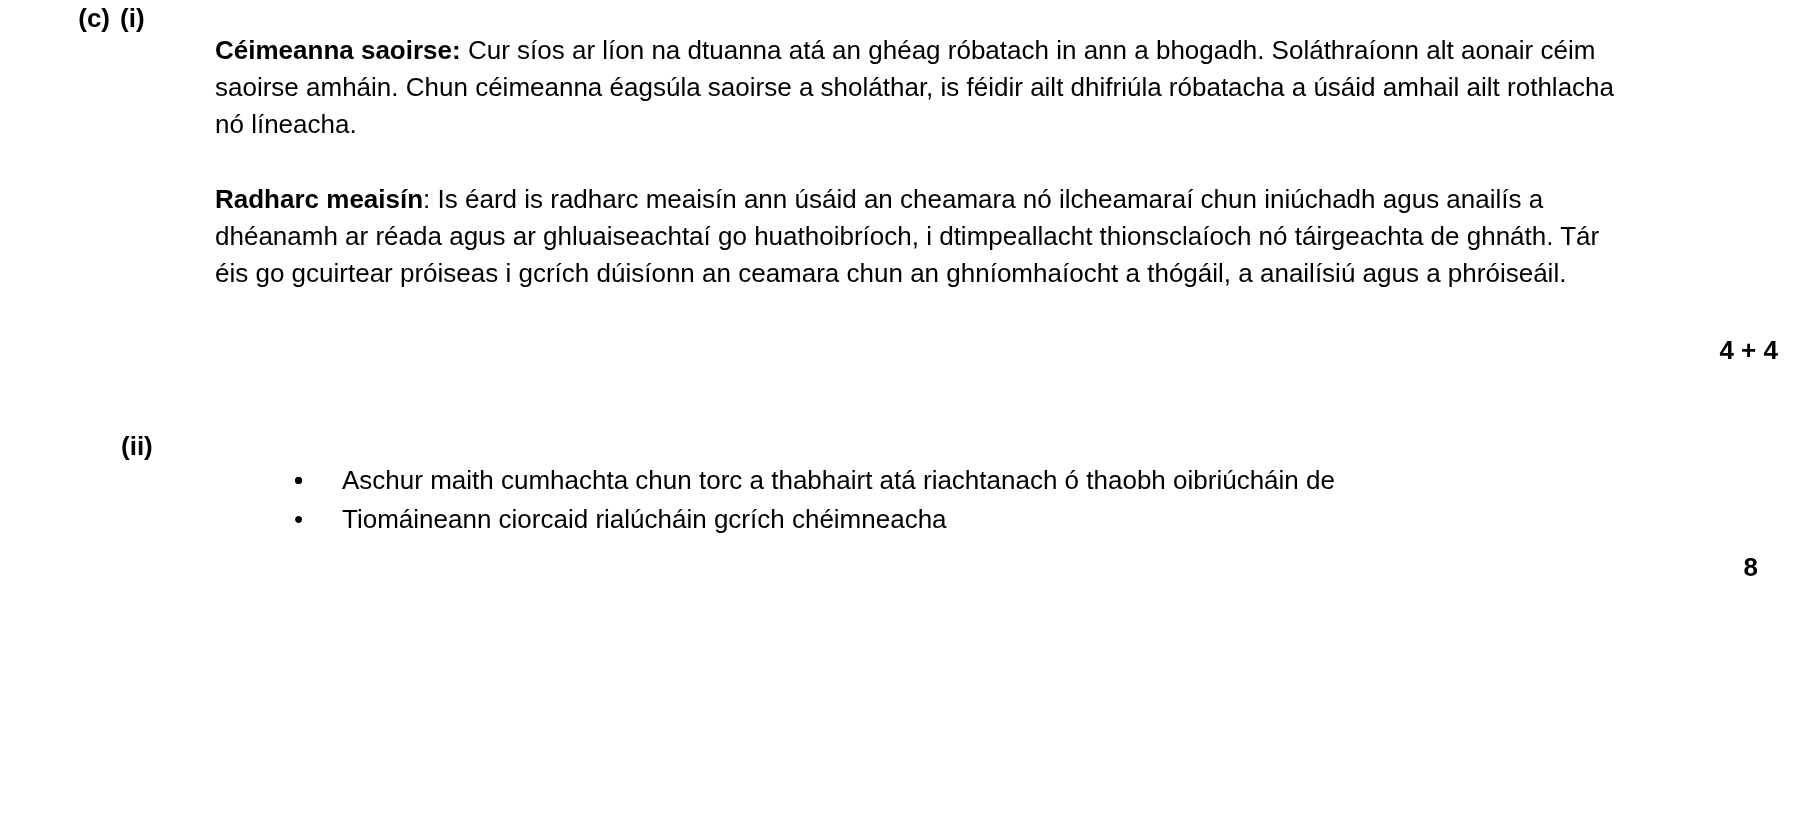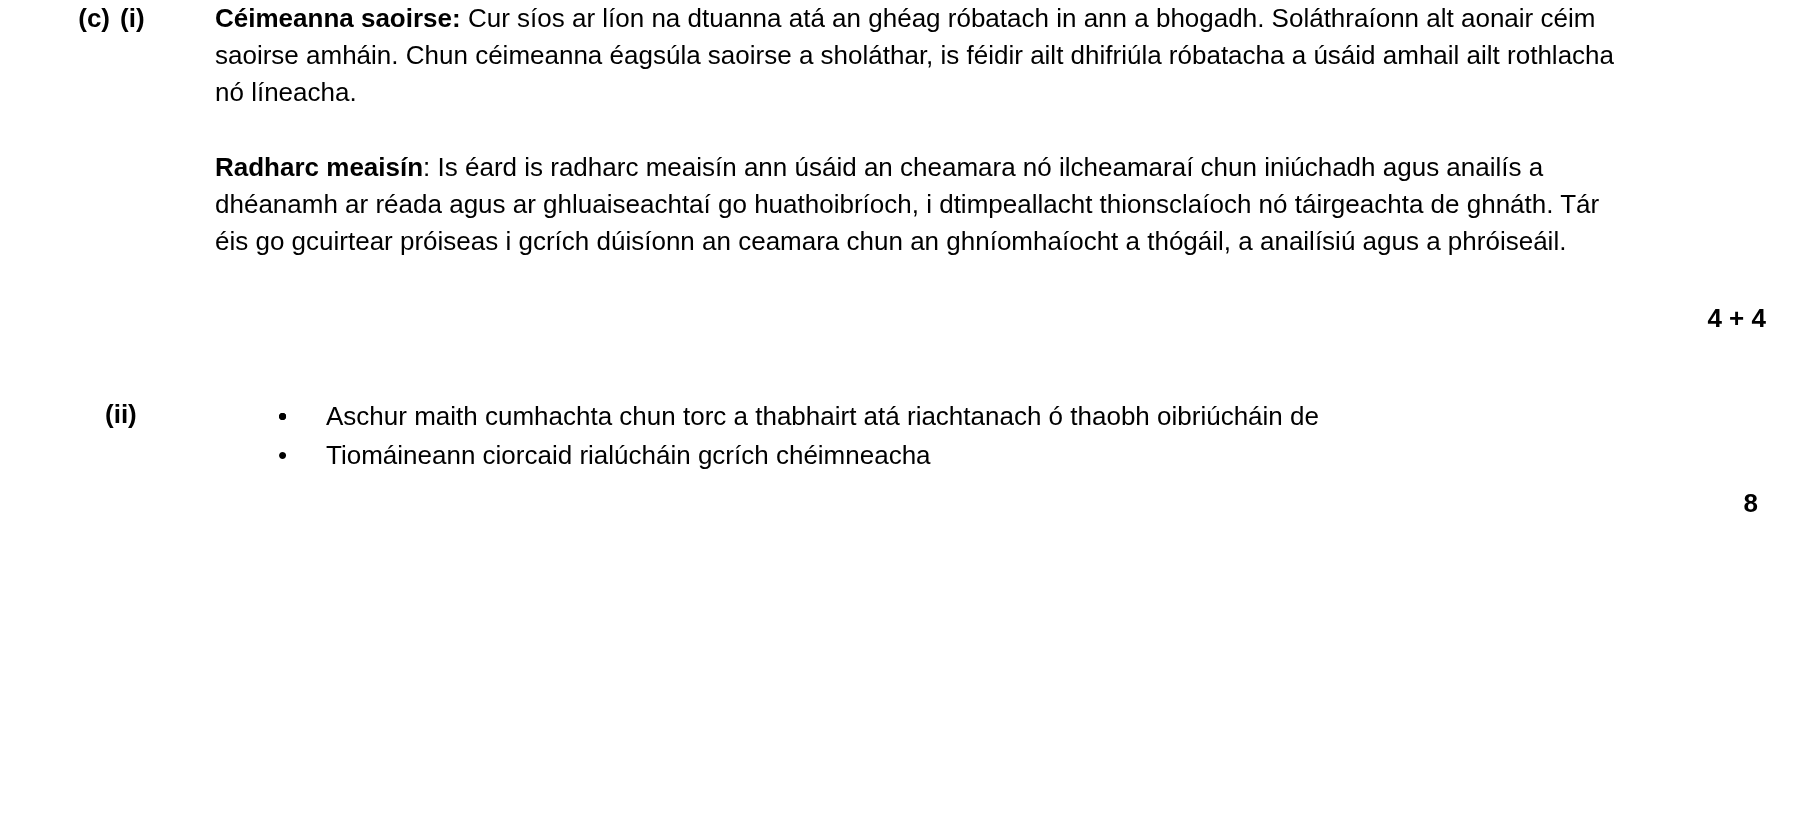--- a/index.html
+++ b/index.html
@@ -46,46 +46,48 @@
     font-size: 26px;
     line-height: 1.42;
   }
   .col-roman.ii {
     padding-left: 0px;
     text-align: left;
     width: 115px;
     flex: 0 0 115px;
     padding-left: 105px;
     box-sizing: content-box;
+    margin-left: 16px;
   }
   .body-col {
     flex: 1 1 auto;
     font-size: 26px;
     line-height: 1.42;
     max-width: 1400px;
+    margin-top: 32px;
   }
 
   p.para {
     margin: 0;
     font-size: 26px;
     line-height: 1.42;
     text-align: left;
   }
   .lead {
     font-weight: bold;
   }
   .spacer-para {
     height: 38px;
   }
 
   .marks-line {
     text-align: right;
     font-weight: bold;
     font-size: 26px;
-    padding-right: 52px;
+    padding-right: 40px;
     margin-top: 44px;
   }
 
   .block-ii {
     margin-top: 62px;
   }
   .heading-ii {
     font-weight: bold;
     font-size: 26px;
     line-height: 1.42;

